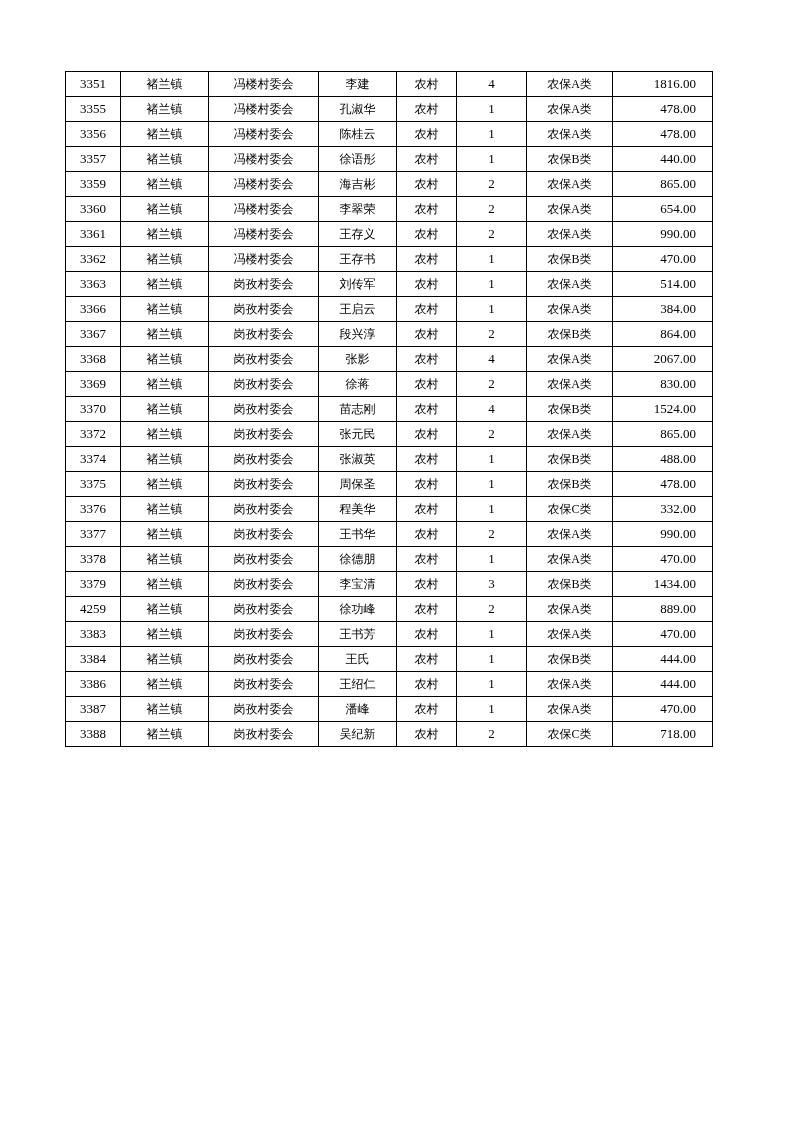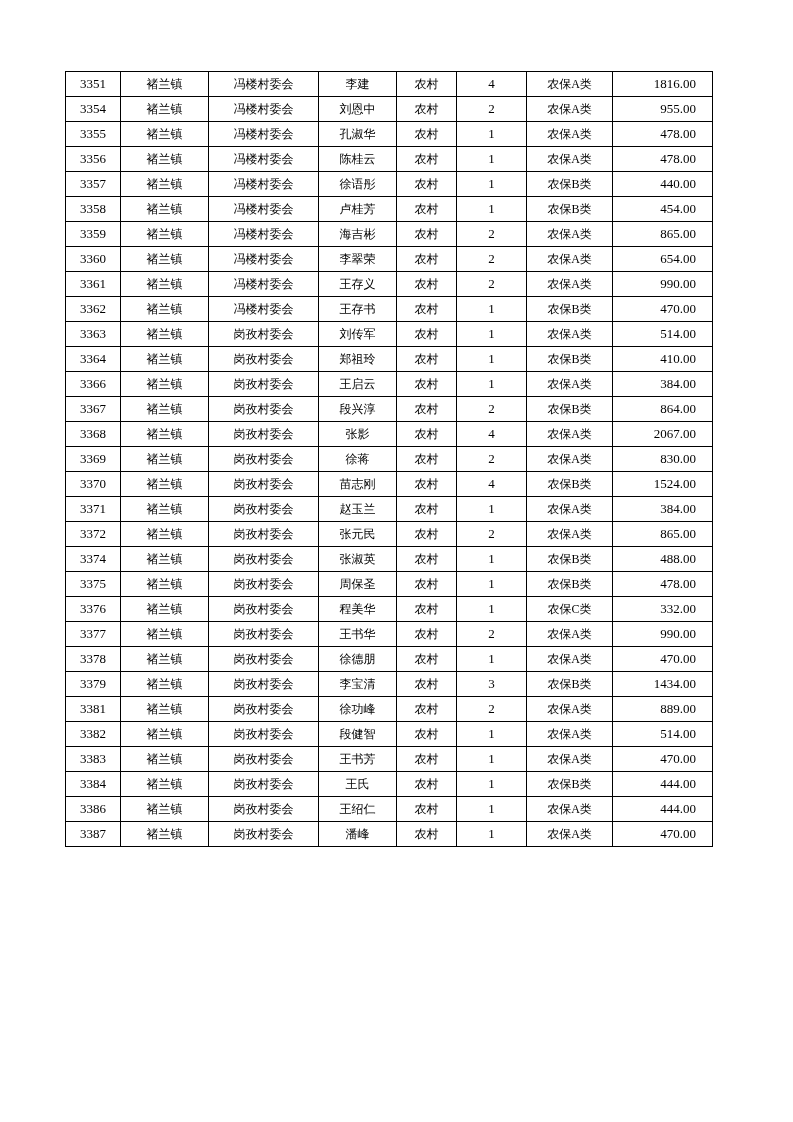--- a/index.html
+++ b/index.html
@@ -67,30 +67,20 @@
             <td class="col-serial">3351</td>
             <td class="col-town">褚兰镇</td>
             <td class="col-village">冯楼村委会</td>
             <td class="col-name">李建</td>
             <td class="col-type">农村</td>
             <td class="col-count">4</td>
             <td class="col-category">农保A类</td>
             <td class="col-amount">1816.00</td>
           </tr>
           <tr>
-            <td class="col-serial">3354</td>
-            <td class="col-town">褚兰镇</td>
-            <td class="col-village">冯楼村委会</td>
-            <td class="col-name">刘恩中</td>
-            <td class="col-type">农村</td>
-            <td class="col-count">2</td>
-            <td class="col-category">农保A类</td>
-            <td class="col-amount">955.00</td>
-          </tr>
-          <tr>
             <td class="col-serial">3355</td>
             <td class="col-town">褚兰镇</td>
             <td class="col-village">冯楼村委会</td>
             <td class="col-name">孔淑华</td>
             <td class="col-type">农村</td>
             <td class="col-count">1</td>
             <td class="col-category">农保A类</td>
             <td class="col-amount">478.00</td>
           </tr>
           <tr>
@@ -107,30 +97,20 @@
             <td class="col-serial">3357</td>
             <td class="col-town">褚兰镇</td>
             <td class="col-village">冯楼村委会</td>
             <td class="col-name">徐语彤</td>
             <td class="col-type">农村</td>
             <td class="col-count">1</td>
             <td class="col-category">农保B类</td>
             <td class="col-amount">440.00</td>
           </tr>
           <tr>
-            <td class="col-serial">3358</td>
-            <td class="col-town">褚兰镇</td>
-            <td class="col-village">冯楼村委会</td>
-            <td class="col-name">卢桂芳</td>
-            <td class="col-type">农村</td>
-            <td class="col-count">1</td>
-            <td class="col-category">农保B类</td>
-            <td class="col-amount">454.00</td>
-          </tr>
-          <tr>
             <td class="col-serial">3359</td>
             <td class="col-town">褚兰镇</td>
             <td class="col-village">冯楼村委会</td>
             <td class="col-name">海吉彬</td>
             <td class="col-type">农村</td>
             <td class="col-count">2</td>
             <td class="col-category">农保A类</td>
             <td class="col-amount">865.00</td>
           </tr>
           <tr>
@@ -167,30 +147,20 @@
             <td class="col-serial">3363</td>
             <td class="col-town">褚兰镇</td>
             <td class="col-village">岗孜村委会</td>
             <td class="col-name">刘传军</td>
             <td class="col-type">农村</td>
             <td class="col-count">1</td>
             <td class="col-category">农保A类</td>
             <td class="col-amount">514.00</td>
           </tr>
           <tr>
-            <td class="col-serial">3364</td>
-            <td class="col-town">褚兰镇</td>
-            <td class="col-village">岗孜村委会</td>
-            <td class="col-name">郑祖玲</td>
-            <td class="col-type">农村</td>
-            <td class="col-count">1</td>
-            <td class="col-category">农保B类</td>
-            <td class="col-amount">410.00</td>
-          </tr>
-          <tr>
             <td class="col-serial">3366</td>
             <td class="col-town">褚兰镇</td>
             <td class="col-village">岗孜村委会</td>
             <td class="col-name">王启云</td>
             <td class="col-type">农村</td>
             <td class="col-count">1</td>
             <td class="col-category">农保A类</td>
             <td class="col-amount">384.00</td>
           </tr>
           <tr>
@@ -225,30 +195,20 @@
           </tr>
           <tr>
             <td class="col-serial">3370</td>
             <td class="col-town">褚兰镇</td>
             <td class="col-village">岗孜村委会</td>
             <td class="col-name">苗志刚</td>
             <td class="col-type">农村</td>
             <td class="col-count">4</td>
             <td class="col-category">农保B类</td>
             <td class="col-amount">1524.00</td>
-          </tr>
-          <tr>
-            <td class="col-serial">3371</td>
-            <td class="col-town">褚兰镇</td>
-            <td class="col-village">岗孜村委会</td>
-            <td class="col-name">赵玉兰</td>
-            <td class="col-type">农村</td>
-            <td class="col-count">1</td>
-            <td class="col-category">农保A类</td>
-            <td class="col-amount">384.00</td>
           </tr>
           <tr>
             <td class="col-serial">3372</td>
             <td class="col-town">褚兰镇</td>
             <td class="col-village">岗孜村委会</td>
             <td class="col-name">张元民</td>
             <td class="col-type">农村</td>
             <td class="col-count">2</td>
             <td class="col-category">农保A类</td>
             <td class="col-amount">865.00</td>
@@ -307,40 +267,30 @@
             <td class="col-serial">3379</td>
             <td class="col-town">褚兰镇</td>
             <td class="col-village">岗孜村委会</td>
             <td class="col-name">李宝清</td>
             <td class="col-type">农村</td>
             <td class="col-count">3</td>
             <td class="col-category">农保B类</td>
             <td class="col-amount">1434.00</td>
           </tr>
           <tr>
-            <td class="col-serial">3381</td>
+            <td class="col-serial">4259</td>
             <td class="col-town">褚兰镇</td>
             <td class="col-village">岗孜村委会</td>
             <td class="col-name">徐功峰</td>
             <td class="col-type">农村</td>
             <td class="col-count">2</td>
             <td class="col-category">农保A类</td>
             <td class="col-amount">889.00</td>
           </tr>
           <tr>
-            <td class="col-serial">3382</td>
-            <td class="col-town">褚兰镇</td>
-            <td class="col-village">岗孜村委会</td>
-            <td class="col-name">段健智</td>
-            <td class="col-type">农村</td>
-            <td class="col-count">1</td>
-            <td class="col-category">农保A类</td>
-            <td class="col-amount">514.00</td>
-          </tr>
-          <tr>
             <td class="col-serial">3383</td>
             <td class="col-town">褚兰镇</td>
             <td class="col-village">岗孜村委会</td>
             <td class="col-name">王书芳</td>
             <td class="col-type">农村</td>
             <td class="col-count">1</td>
             <td class="col-category">农保A类</td>
             <td class="col-amount">470.00</td>
           </tr>
           <tr>
@@ -365,17 +315,27 @@
           </tr>
           <tr>
             <td class="col-serial">3387</td>
             <td class="col-town">褚兰镇</td>
             <td class="col-village">岗孜村委会</td>
             <td class="col-name">潘峰</td>
             <td class="col-type">农村</td>
             <td class="col-count">1</td>
             <td class="col-category">农保A类</td>
             <td class="col-amount">470.00</td>
+          </tr>
+          <tr>
+            <td class="col-serial">3388</td>
+            <td class="col-town">褚兰镇</td>
+            <td class="col-village">岗孜村委会</td>
+            <td class="col-name">吴纪新</td>
+            <td class="col-type">农村</td>
+            <td class="col-count">2</td>
+            <td class="col-category">农保C类</td>
+            <td class="col-amount">718.00</td>
           </tr>
         </tbody>
     </table>
   </div>
 </div>
 
 </body></html>

